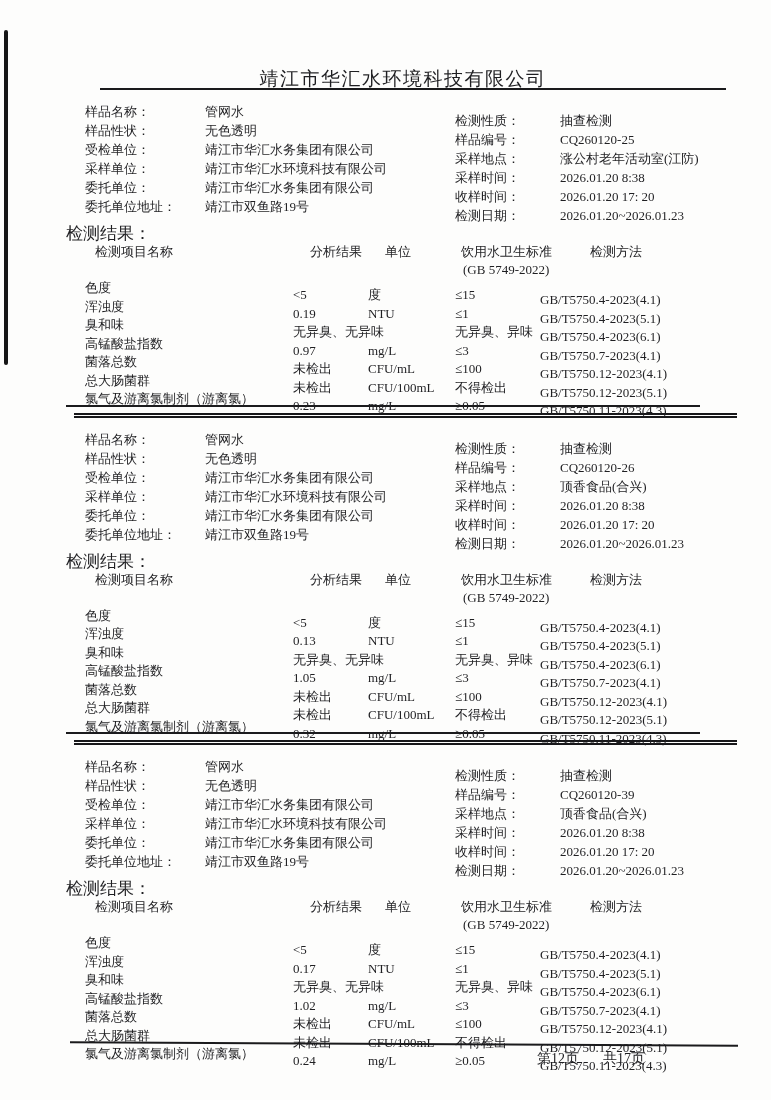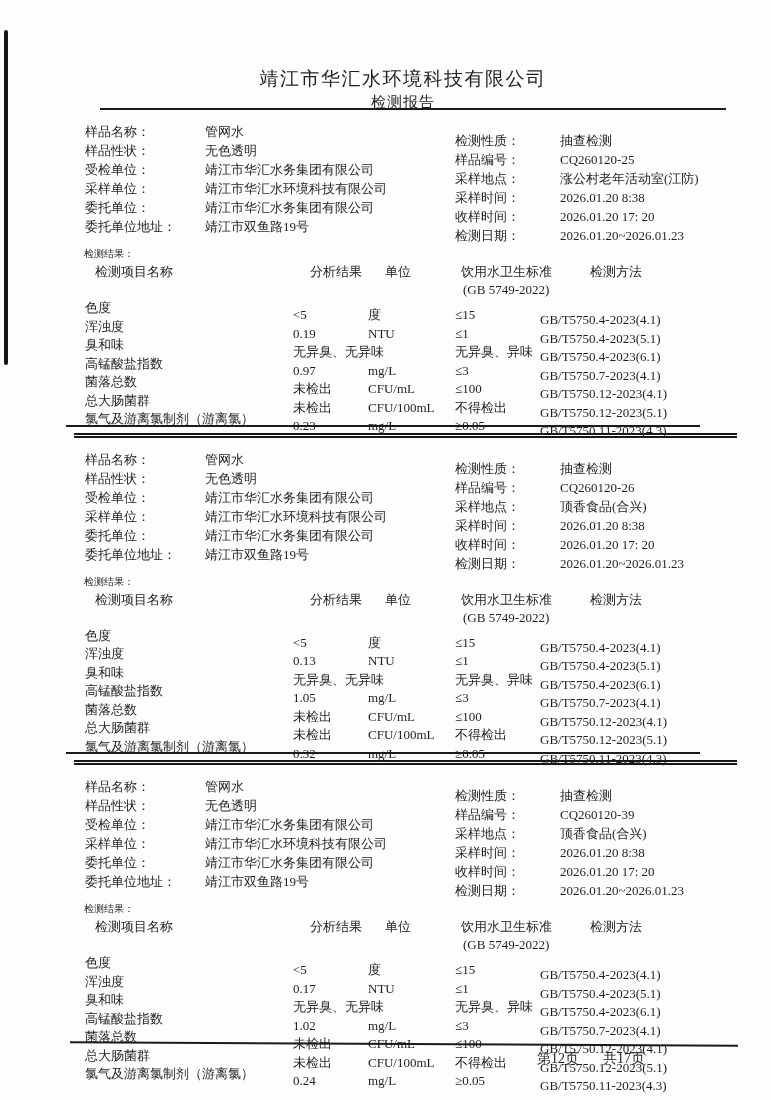--- a/index.html
+++ b/index.html
@@ -23,21 +23,21 @@
   .doc-subtitle { text-align: center; font-size: 15px; margin-top: 1px; letter-spacing: 1px; position: relative; z-index: 2; }
   .title-rule { height: 2px; background: #1a1a1c; margin: -4px 0 0 34px; width: 626px; }
 
   
   .info { display: flex; margin-top: 4px; font-size: 13px; }
   .info-left { width: 389px; }
   .info-right { flex: 1; padding-top: 9px; }
   .info-row { display: flex; line-height: 19px; white-space: nowrap; }
   .info-left .lbl { flex: none; width: 139px; padding-left: 19px; }
   .info-right .lbl { flex: none; width: 105px; }
-  .results-label { font-size: 10px; line-height: 17px; margin-left: 18px; }
+  .results-label { font-size: 17px; line-height: 17px; }
 
   
   .rtable { font-size: 13px; margin-top: 1px; }
   .thead { display: flex; align-items: flex-start; line-height: 18px; }
   .thead .c4 .sub { display: block; padding-left: 2px; }
   .c1 { flex: none; width: 227px; white-space: nowrap; }
   .c2 { flex: none; width: 75px;  white-space: nowrap; }
   .c3 { flex: none; width: 87px;  white-space: nowrap; }
   .c4 { flex: none; width: 85px;  white-space: nowrap; }
   .c5 { flex: 1; white-space: nowrap; }
@@ -69,21 +69,20 @@
   }
 </style>
 </head>
 <body>
 
 <div class="page">
   <div class="scan-edge"></div>
 
   <div class="content">
     <div class="doc-title">靖江市华汇水环境科技有限公司</div>
-    <div class="doc-subtitle">检测报告</div>
     <div class="title-rule"></div>
 
     <section class="report-section">
       <div class="info">
         <div class="info-left">
           <div class="info-row">
               <span class="lbl">样品名称：</span>
               <span class="val">管网水</span>
             </div>
           <div class="info-row">

